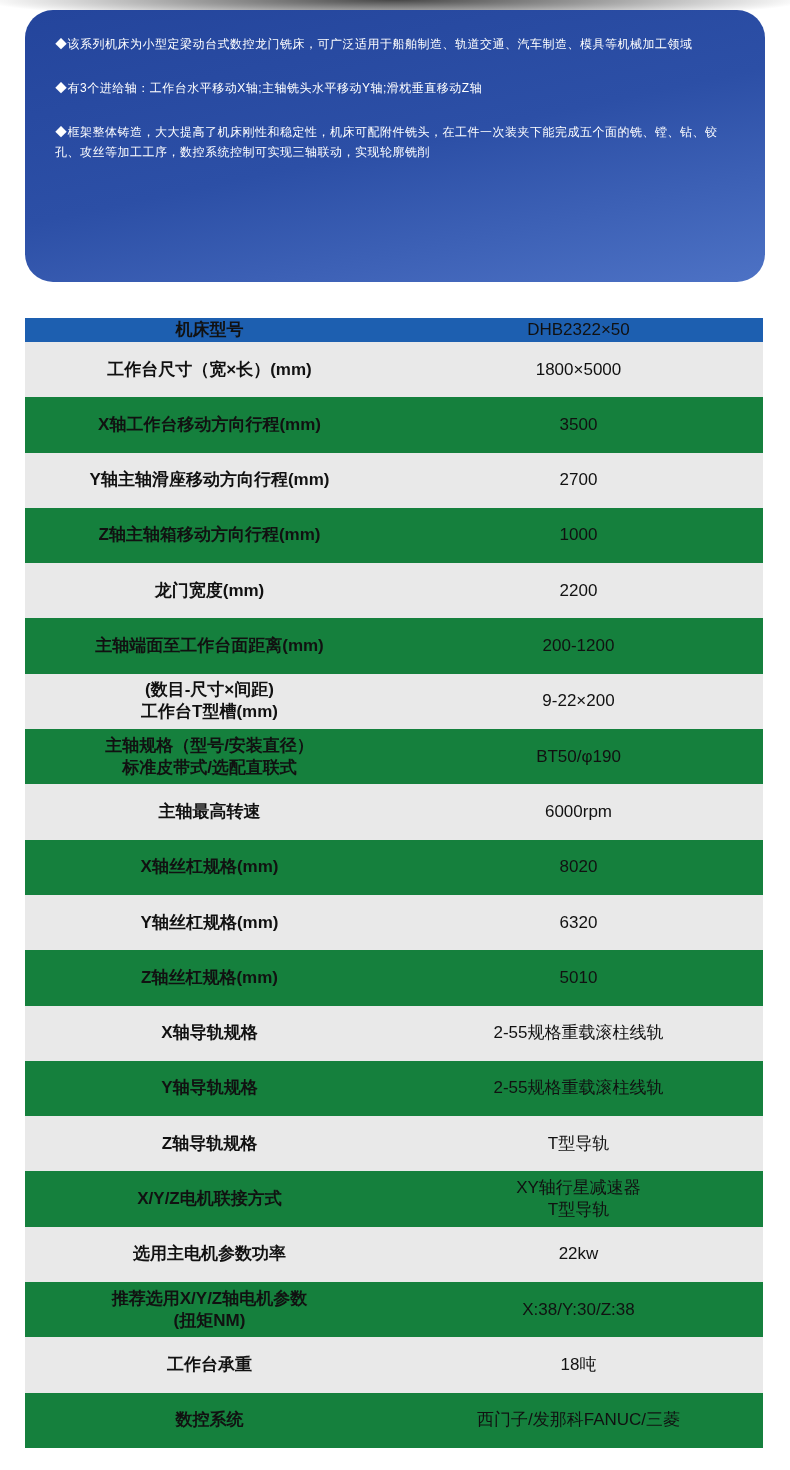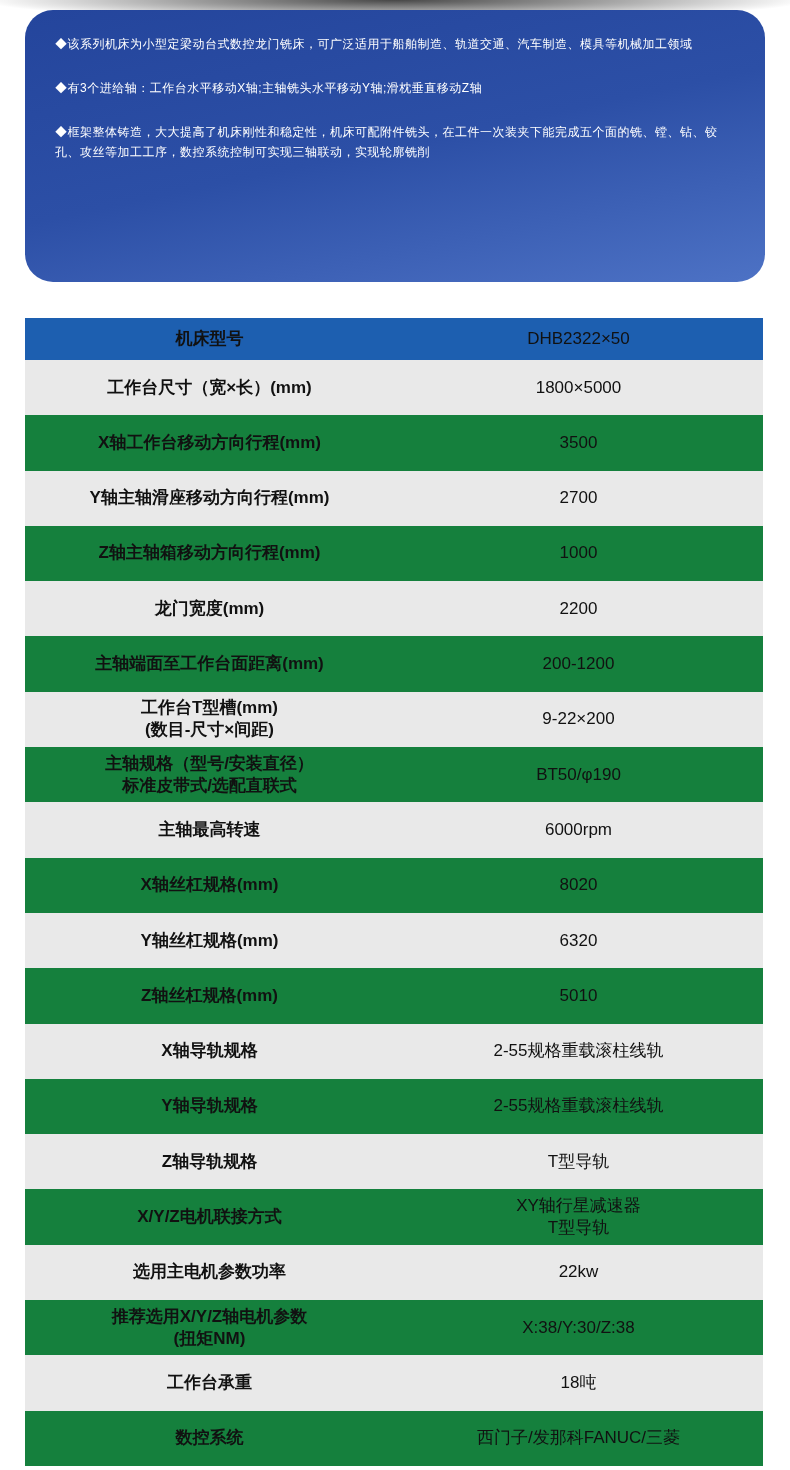--- a/index.html
+++ b/index.html
@@ -30,21 +30,21 @@
     line-height: 1.68;
     letter-spacing: 0.5px;
     font-weight: 500;
   }
   .bullet:last-child { margin-bottom: 0; }
   .spec {
     position: absolute; left: 25px; top: 318px;
     width: 738px;
   }
   .spec-header {
-    height: 42px;
+    height: 24px;
     background: #1d5fb0;
     color: #ffffff;
     display: flex;
     align-items: center;
   }
   .spec-header .cell { font-weight: bold; font-size: 20px; }
   .srow {
     height: 55.3px;
     display: flex;
     align-items: center;
@@ -98,22 +98,22 @@
   <div class="srow">
     <div class="cell label">龙门宽度(mm)</div>
     <div class="cell value">2200</div>
   </div>
   <div class="srow">
     <div class="cell label">主轴端面至工作台面距离(mm)</div>
     <div class="cell value">200-1200</div>
   </div>
   <div class="srow">
     <div class="cell label">
+      <span>(数目-尺寸×间距)</span>
       <span>工作台T型槽(mm)</span>
-      <span>(数目-尺寸×间距)</span>
     </div>
     <div class="cell value">9-22×200</div>
   </div>
   <div class="srow">
     <div class="cell label">
       <span>主轴规格（型号/安装直径）</span>
       <span>标准皮带式/选配直联式</span>
     </div>
     <div class="cell value">BT50/φ190</div>
   </div>

